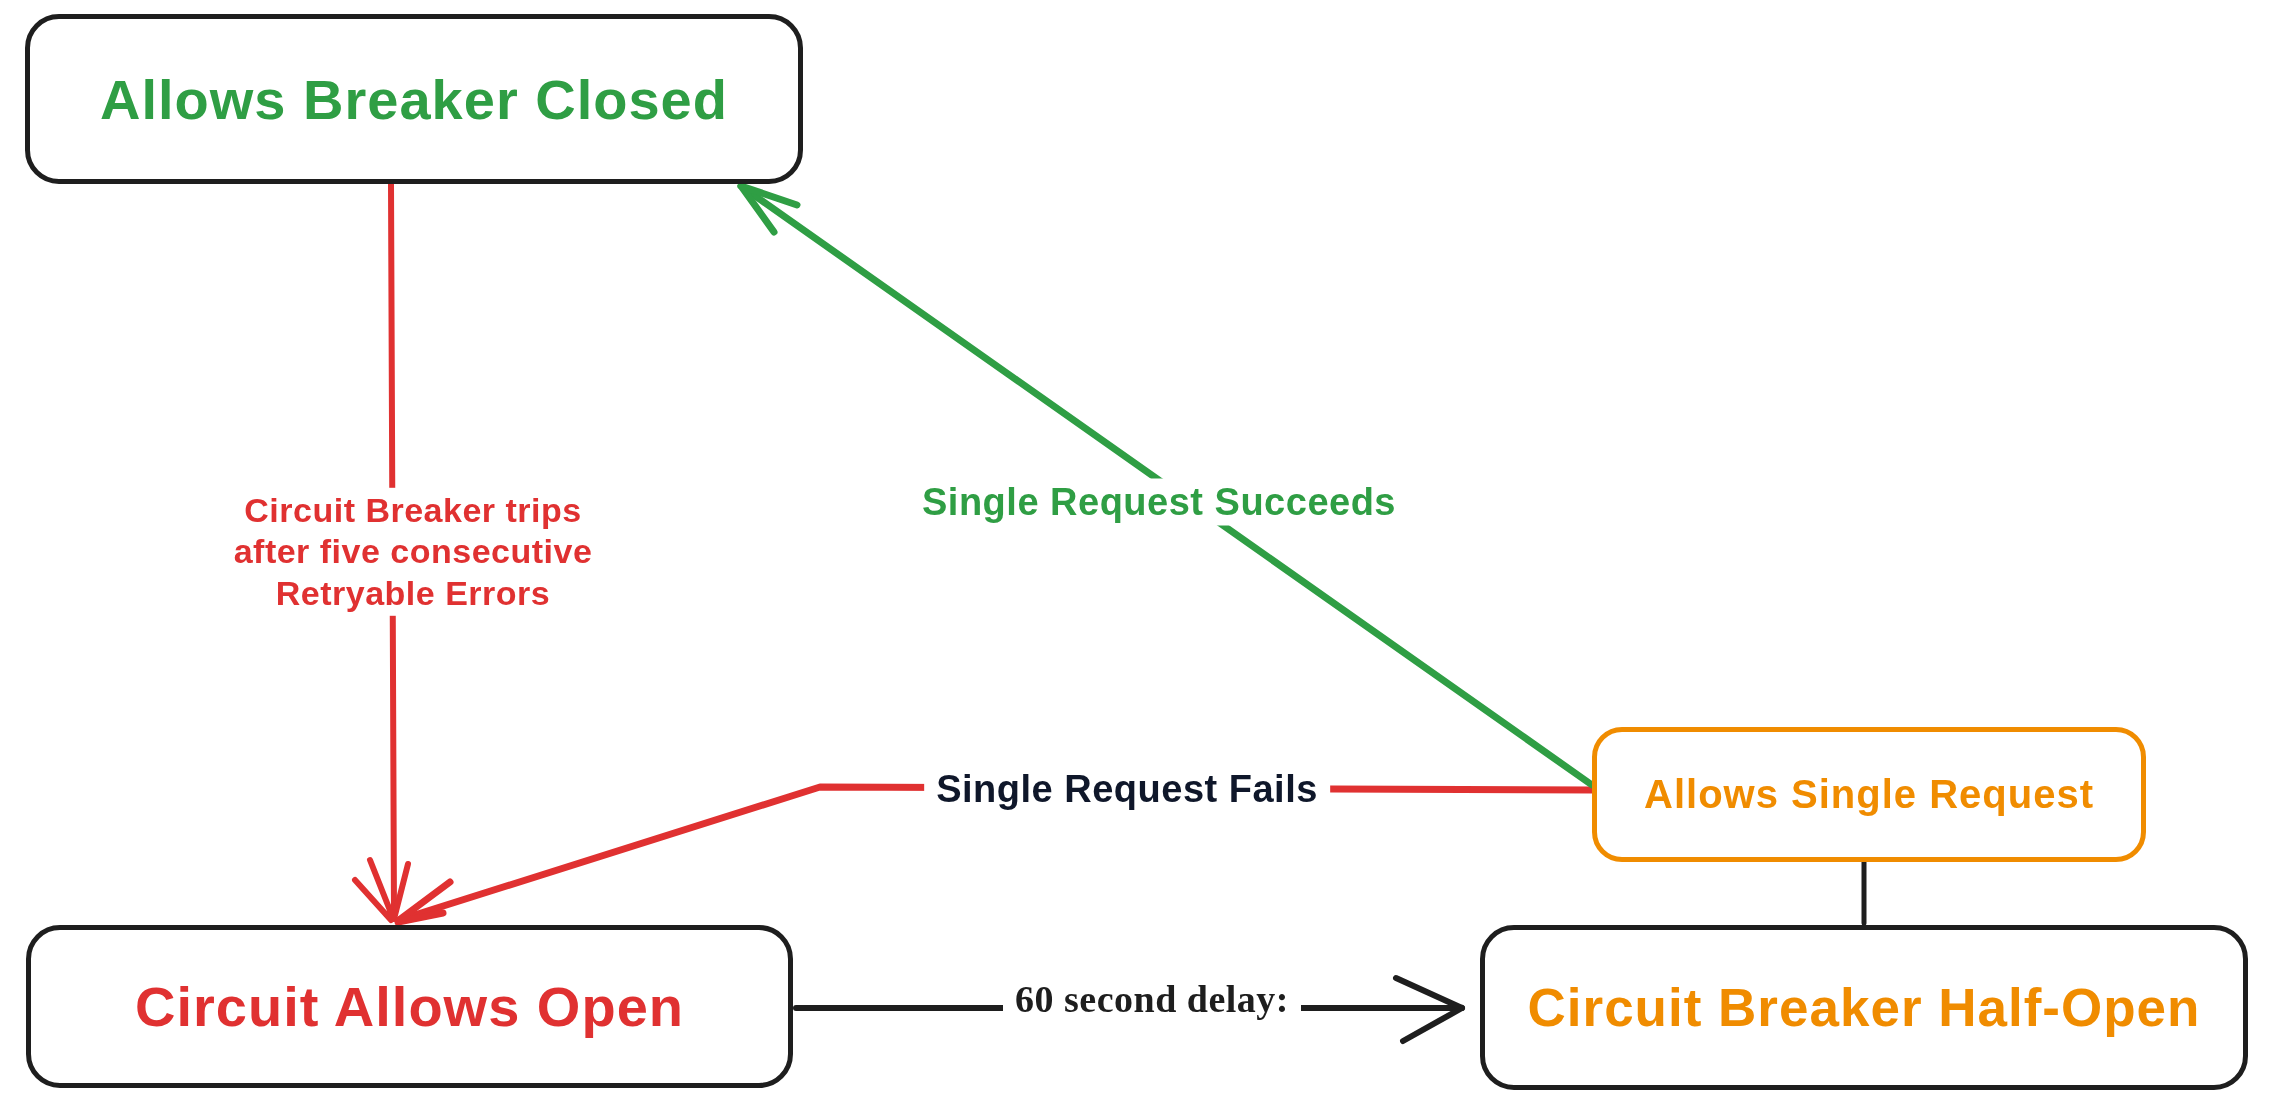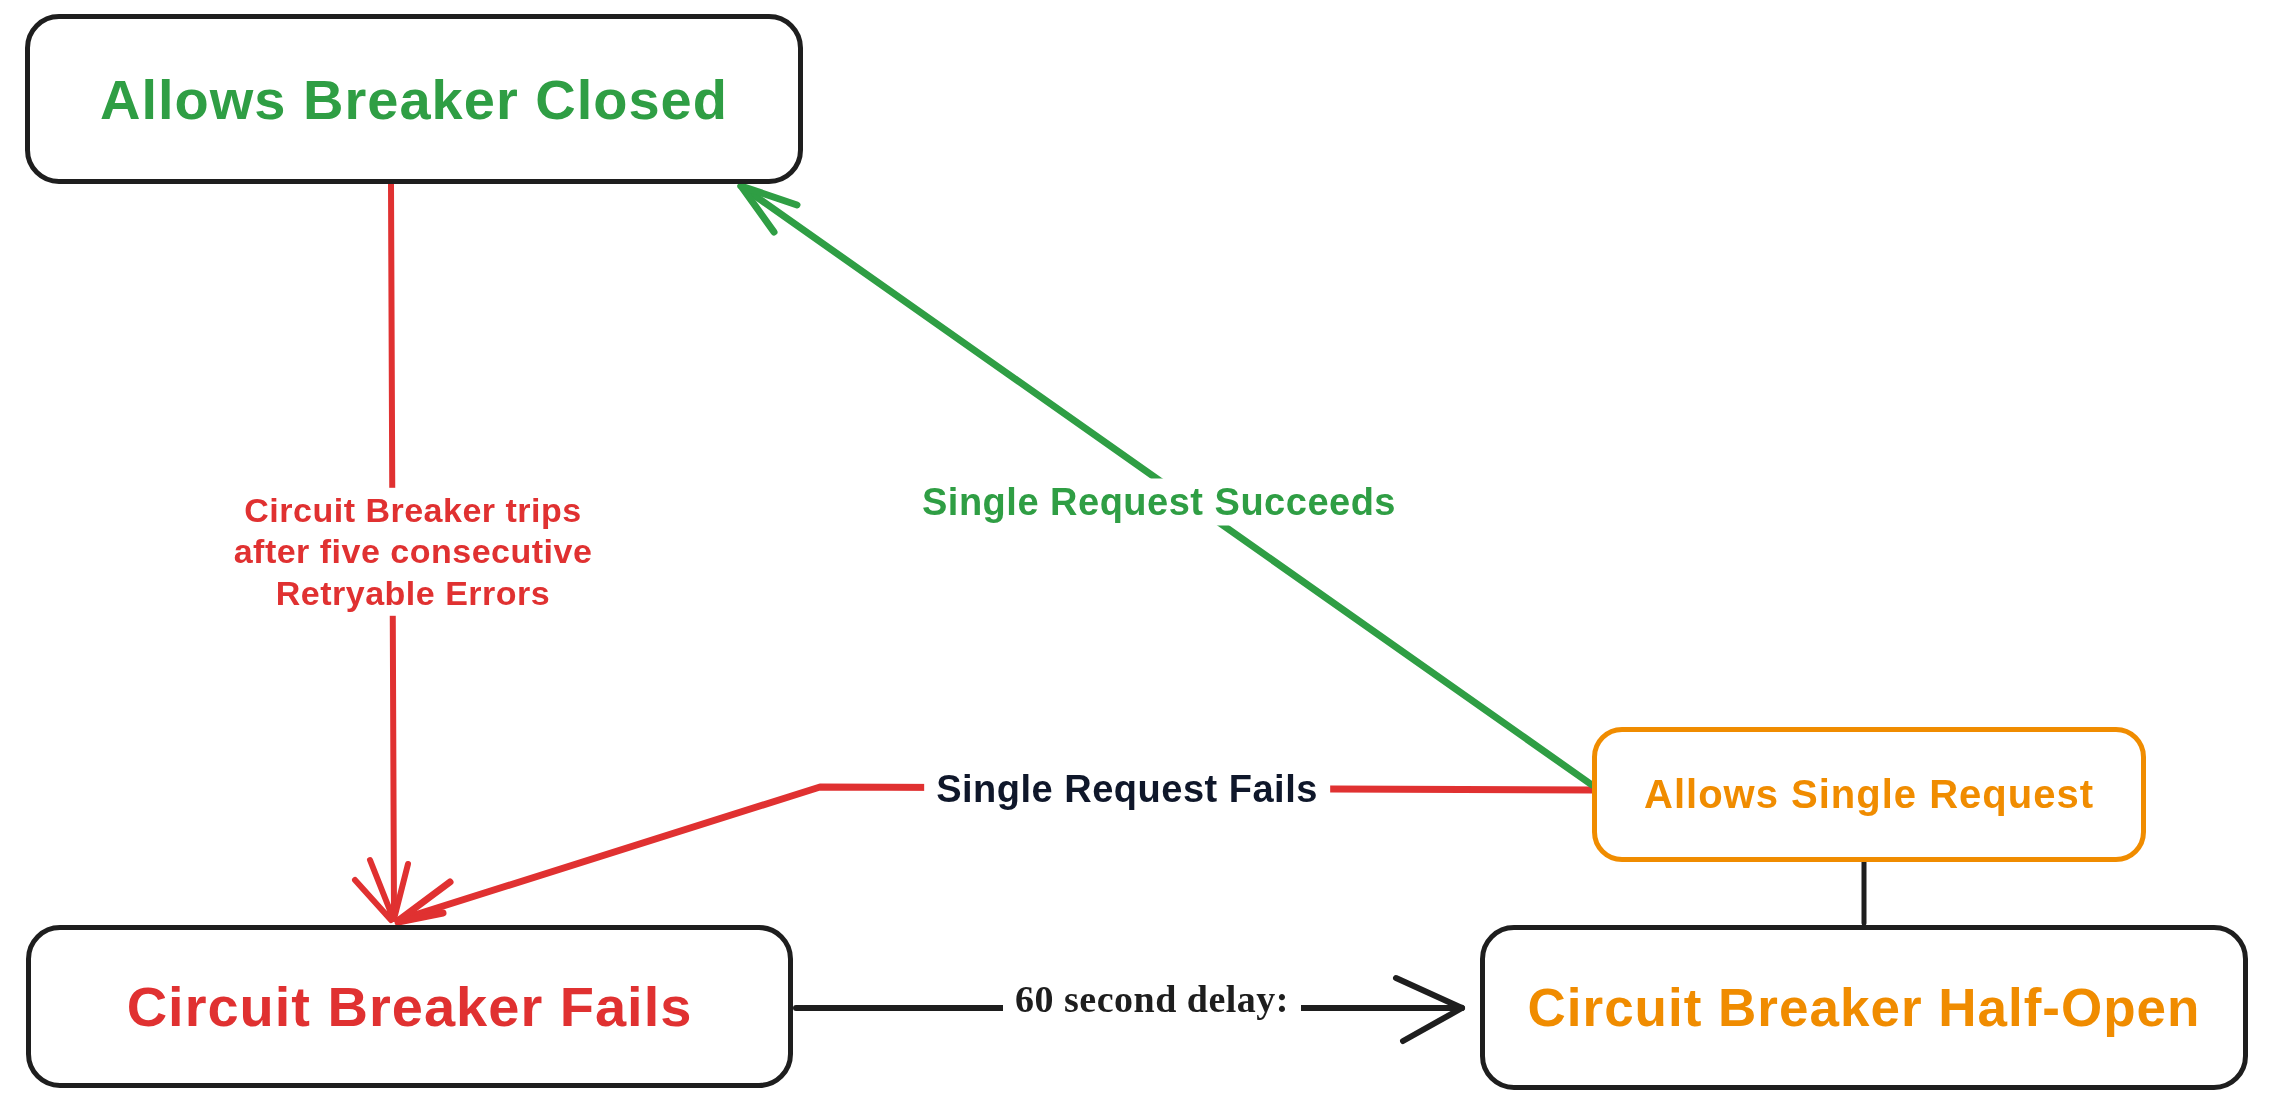--- a/index.html
+++ b/index.html
@@ -82,21 +82,21 @@
 
   <div class="edge-label" id="label-delay">
     <div>60 second delay:</div>
   </div>
 
   <div class="node" id="node-closed">
     <span>Allows Breaker Closed</span>
   </div>
 
   <div class="node" id="node-open">
-    <span>Circuit Breaker Fails</span>
+    <span>Circuit Allows Open</span>
   </div>
 
   <div class="node" id="node-half-open">
     <span>Circuit Breaker Half-Open</span>
   </div>
 
   <div class="node" id="node-allows">
     <span>Allows Single Request</span>
   </div>
 

